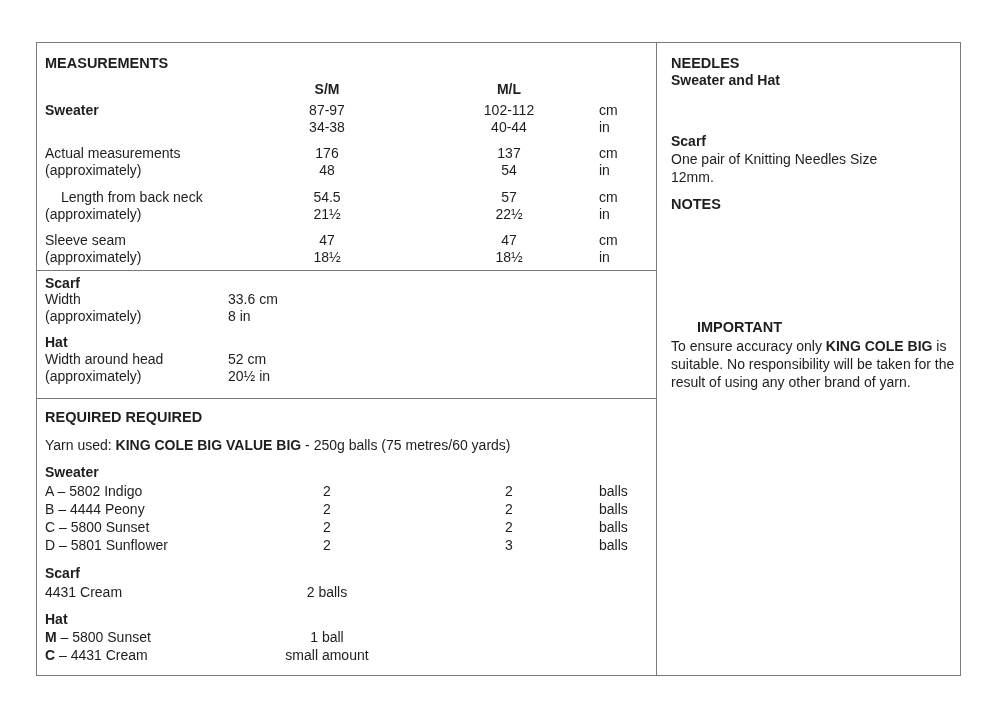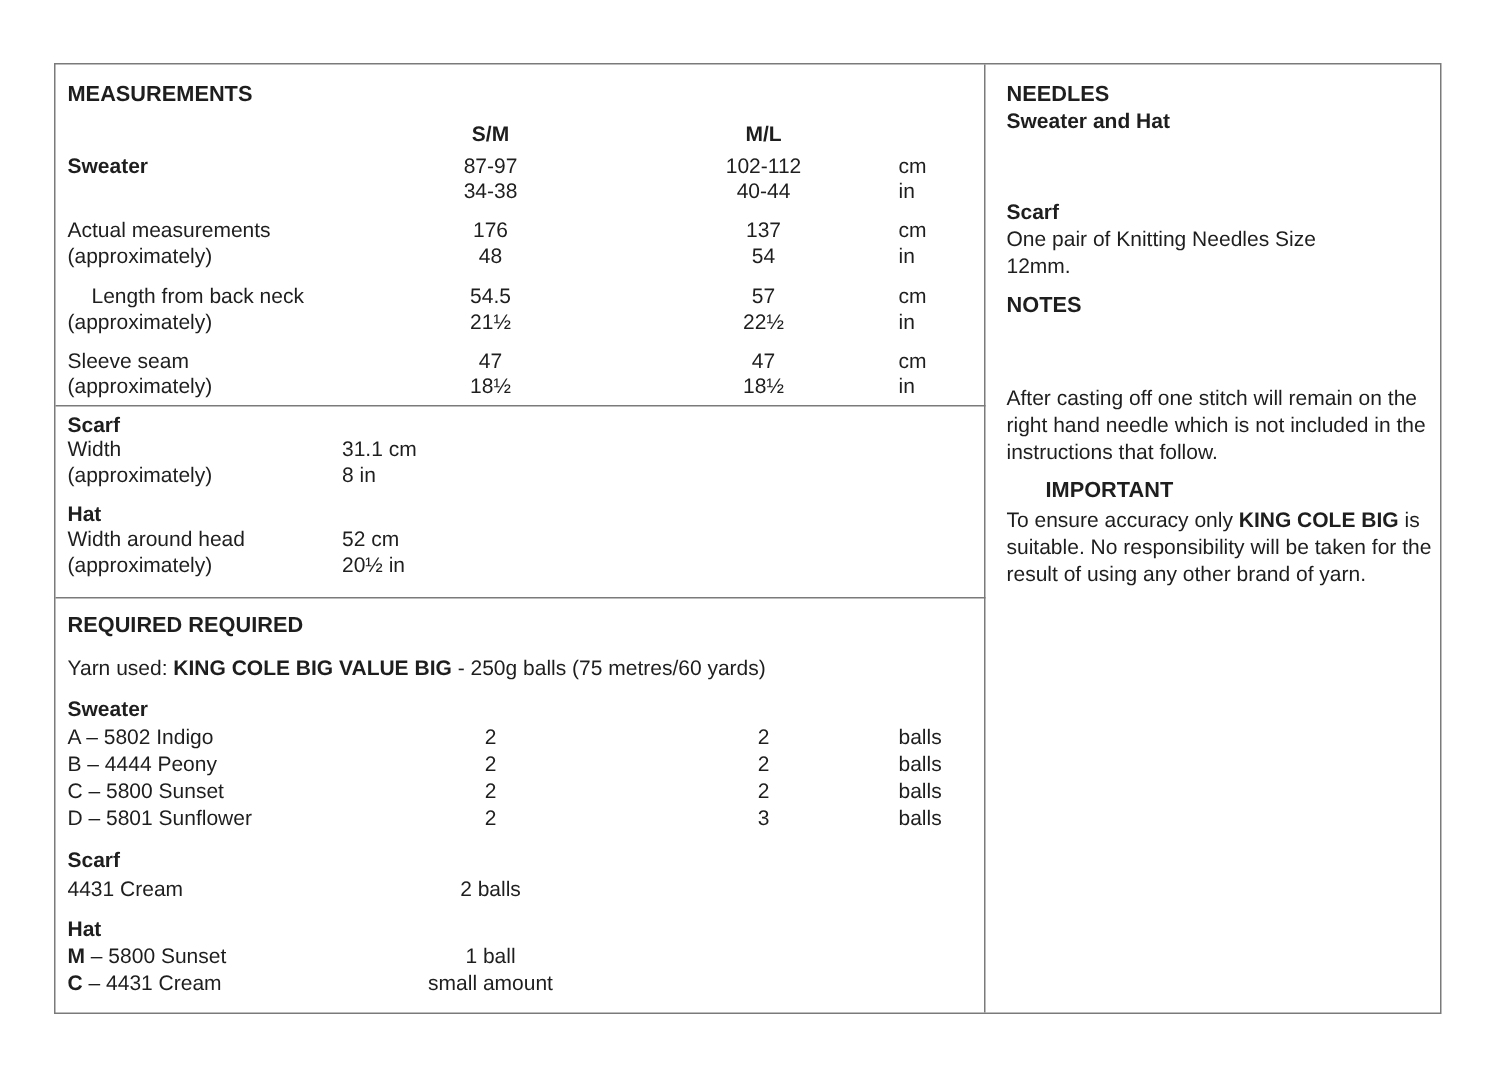--- a/index.html
+++ b/index.html
@@ -71,21 +71,21 @@
     <div class="abs c" style="left:230px; top:206px">18½</div>
     <div class="abs c" style="left:412px; top:189px">47</div>
     <div class="abs c" style="left:412px; top:206px">18½</div>
     <div class="abs" style="left:562px; top:189px">cm</div>
     <div class="abs" style="left:562px; top:206px">in</div>
   </div>
 
   <div class="abs b" style="left:8px; top:232px">Scarf</div>
   <div class="abs" style="left:8px; top:248px">Width</div>
   <div class="abs" style="left:8px; top:265px">(approximately)</div>
-  <div class="abs" style="left:191px; top:248px">31.1 cm</div>
+  <div class="abs" style="left:191px; top:248px">33.6 cm</div>
   <div class="abs" style="left:191px; top:265px">8 in</div>
 
   <div class="abs b" style="left:8px; top:291px">Hat</div>
   <div class="abs" style="left:8px; top:308px">Width around head</div>
   <div class="abs" style="left:8px; top:325px">(approximately)</div>
   <div class="abs" style="left:191px; top:308px">52 cm</div>
   <div class="abs" style="left:191px; top:325px">20½ in</div>
 
   <div class="abs h" style="left:8px; top:366px">REQUIRED REQUIRED</div>
   <div class="abs" style="left:8px; top:394px">
@@ -127,17 +127,16 @@
   <div class="abs c" style="left:230px; top:586px">1 ball</div>
   <div class="abs" style="left:8px; top:604px"><span class="b">C</span><span> – 4431 Cream</span></div>
   <div class="abs c" style="left:230px; top:604px">small amount</div>
 
   <div class="abs h" style="left:634px; top:12px">NEEDLES</div>
   <div class="abs b" style="left:634px; top:29px">Sweater and Hat</div>
   <div class="abs b" style="left:634px; top:90px">Scarf</div>
   <div class="para" style="top:107px; width:240px">One pair of Knitting Needles Size 12mm.</div>
 
   <div class="abs h" style="left:634px; top:153px">NOTES</div>
-  <div class="para" style="top:213px">After casting off one stitch will remain on the right hand needle which is not included in the instructions that follow.</div>
 
   <div class="abs h" style="left:660px; top:276px">IMPORTANT</div>
   <div class="para" style="top:294px"><span>To ensure accuracy only </span><span class="b">KING COLE BIG</span><span> is suitable.  No responsibility will be taken for the result of using any other brand of yarn.</span></div>
 </div>
 
 </body></html>

